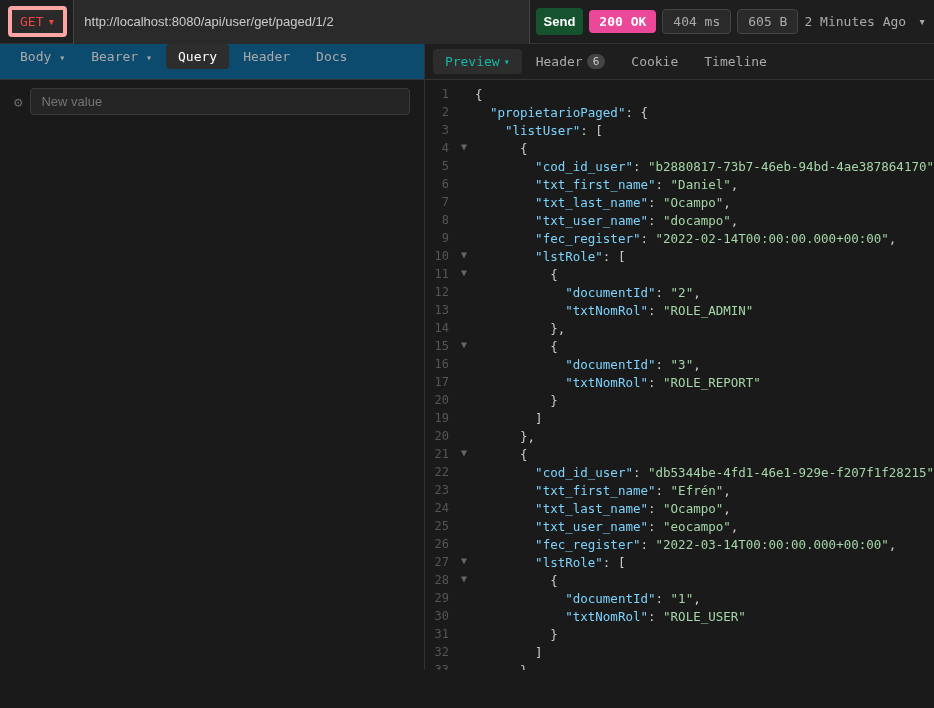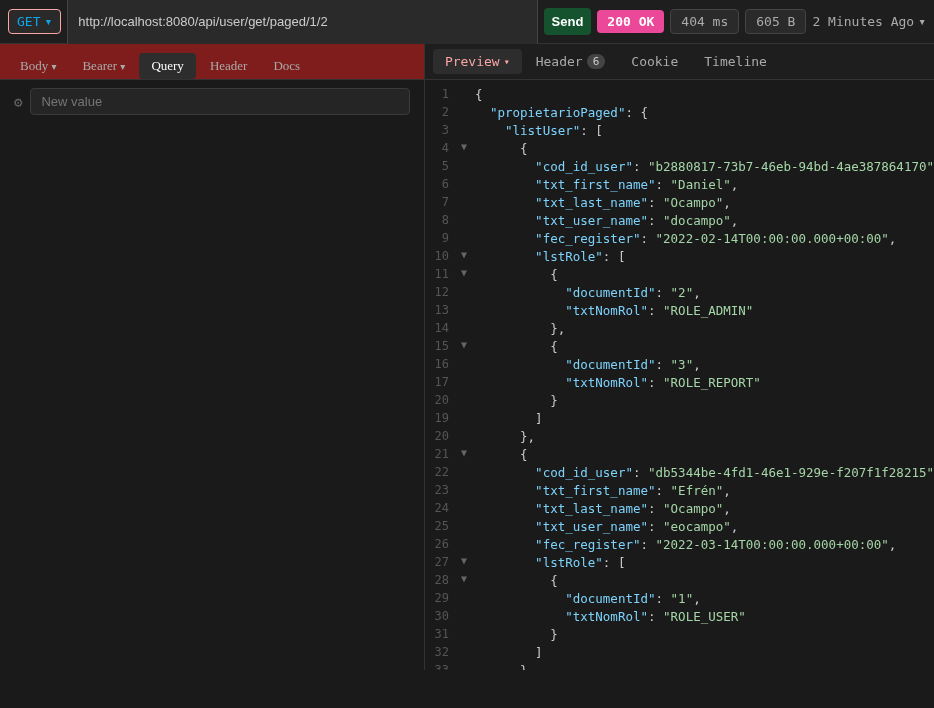--- a/index.html
+++ b/index.html
@@ -18,22 +18,22 @@
       display: flex;
       align-items: center;
       height: 44px;
       background: #1e1e1e;
       border-bottom: 1px solid #333;
       padding: 0 8px;
       gap: 6px;
     }
     .method-select {
       background: #2a2a2a;
-      color: #0ea5e9;
-      border: 1px solid #fca5a5;
+      color: #ef4444;
+      border: 4px solid #fca5a5;
       border-radius: 4px;
       padding: 4px 8px;
       font-size: 13px;
       display: flex;
       align-items: center;
       gap: 4px;
       cursor: pointer;
     }
     .url-input {
       flex: 1;
@@ -70,21 +70,21 @@
       border-radius: 4px;
       padding: 4px 10px;
       font-size: 13px;
     }
     .time-ago {
       color: #aaa;
       font-size: 13px;
       margin-left: auto;
       display: flex;
       align-items: center;
-      gap: 4px;
+      gap: 12px;
       justify-content: space-between;
     }
     .tab-badge {
       background: #444;
       color: #ccc;
       border-radius: 8px;
       padding: 1px 6px;
       font-size: 11px;
     }
 
@@ -96,27 +96,26 @@
 
     
     .left-panel {
       width: 455px;
       border-right: 1px solid #333;
       display: flex;
       flex-direction: column;
     }
     .left-tabs {
       display: flex;
-      align-items: flex-end;
-      background: #7f1d1d;
+      align-items: flex-start;
+      background: #0c4a6e;
       border-bottom: 1px solid #333;
       padding: 0 8px;
       height: 36px;
       gap: 2px;
-      font-family: Liberation Serif, serif;
     }
     .left-tab {
       padding: 5px 12px;
       color: #aaa;
       cursor: pointer;
       font-size: 13px;
       border-radius: 4px;
     }
     .left-tab.active {
       color: #fff;
@@ -196,21 +195,21 @@
       padding: 5px 12px;
       color: #aaa;
       cursor: pointer;
       font-size: 13px;
       border-radius: 4px;
       display: flex;
       align-items: center;
       gap: 4px;
     }
     .right-tab.active {
-      color: #fca5a5;
+      color: #14b8a6;
       background: #2d2d2d;
     }
 
     
     .json-viewer {
       flex: 1;
       overflow-y: auto;
       padding: 6px 0;
       background: #1a1a1a;
     }

